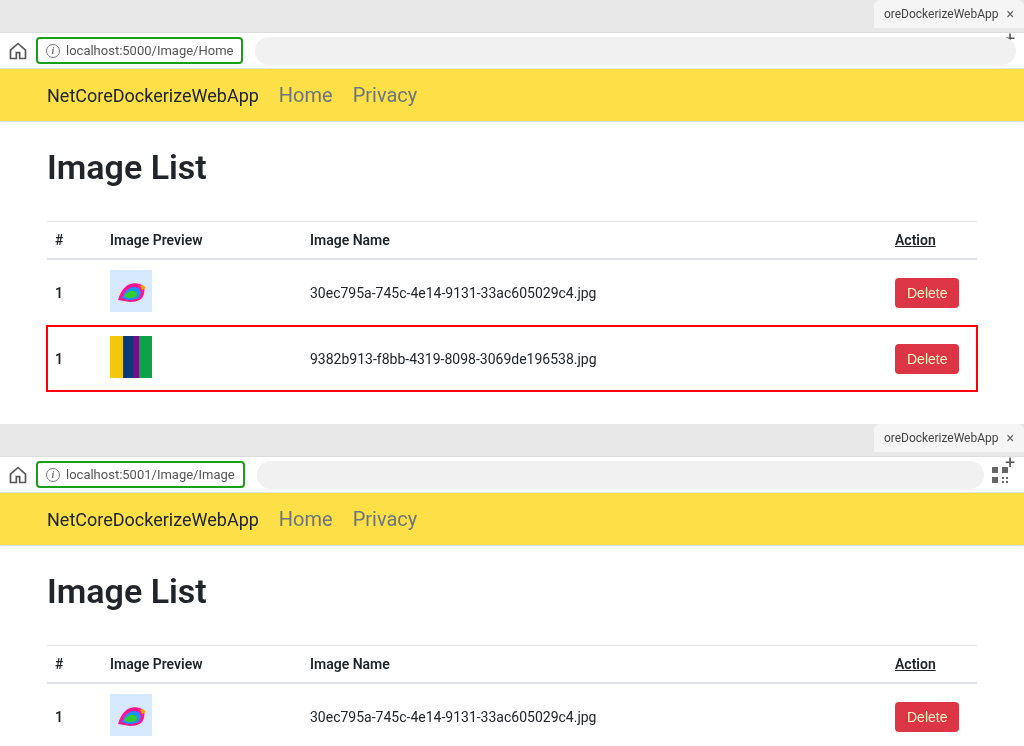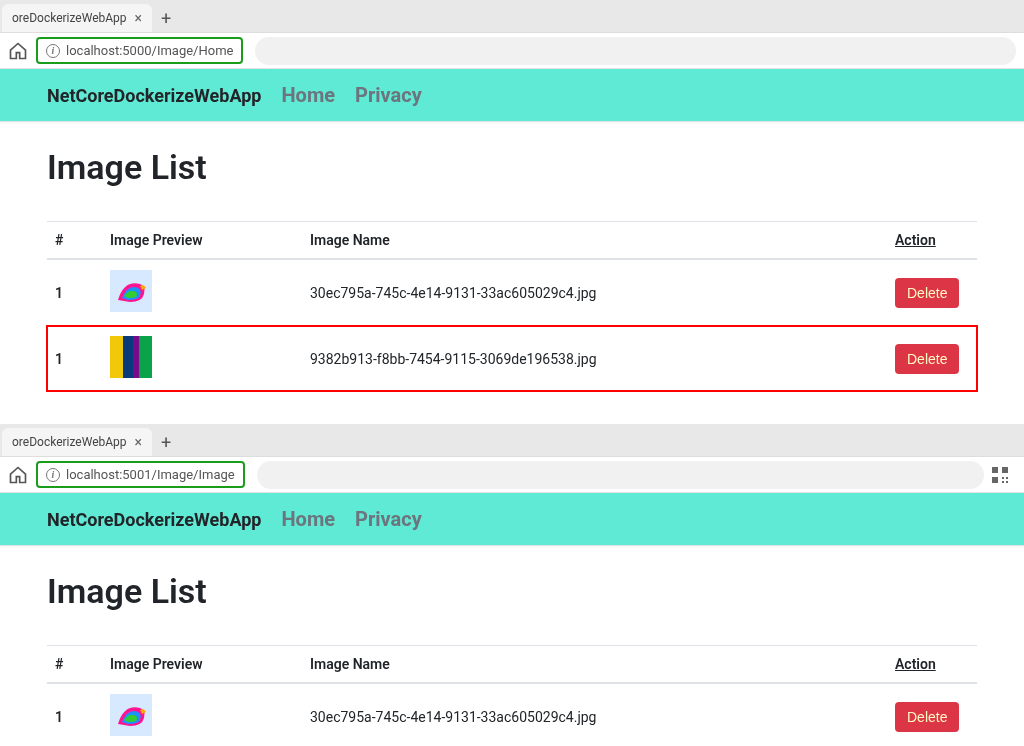--- a/index.html
+++ b/index.html
@@ -1,34 +1,34 @@
 <!DOCTYPE html>
 <html><head>
   <meta charset="utf-8">
   <style>
     * { margin: 0; padding: 0; box-sizing: border-box; }
     body { font-family: -apple-system, BlinkMacSystemFont, "Segoe UI", Roboto, sans-serif; font-size: 14px; color: #212529; background: #fff; }
     
     .browser-window { width: 1024px; }
     
-    .tab-bar { background: #e8e8e8; height: 32px; display: flex; align-items: flex-end; padding-left: 2px; }
+    .tab-bar { background: #e8e8e8; height: 32px; display: flex; align-items: flex-end; padding-left: 2px; flex-direction: column; }
     .tab { background: #f5f5f5; border-radius: 6px 6px 0 0; padding: 6px 10px; display: flex; align-items: center; gap: 8px; font-size: 12px; color: #444; height: 28px; }
     .tab-close { font-size: 14px; color: #666; cursor: pointer; }
     .new-tab { width: 28px; height: 28px; display: flex; align-items: center; justify-content: center; color: #555; font-size: 18px; cursor: pointer; }
     
     .address-bar { background: #fff; border-top: 1px solid #ddd; height: 36px; display: flex; align-items: center; padding: 0 8px; gap: 8px; }
     .home-icon { width: 20px; height: 20px; color: #555; }
     .url-box { flex: 0 0 auto; display: flex; align-items: center; gap: 6px; padding: 4px 8px; border-radius: 4px; font-size: 13px; color: #555; }
     .url-box-highlight { border: 2px solid #1a9e1a; }
     .info-icon { width: 14px; height: 14px; border: 1px solid #777; border-radius: 50%; display: inline-flex; align-items: center; justify-content: center; font-size: 10px; font-weight: bold; color: #777; font-family: Georgia, serif; font-style: italic; }
     .addr-spacer { flex: 1; background: #f1f1f1; height: 28px; border-radius: 14px; margin-left: 4px; }
     
     .divider-line { height: 1px; background: #e5e5e5; }
     
-    .navbar { background: #5eead4; padding: 14px 0; font-weight: bold; }
+    .navbar { background: #fde047; padding: 14px 0; }
     .navbar-inner { max-width: 960px; margin: 0 auto; padding: 0 15px; display: flex; align-items: center; gap: 20px; }
     .brand { font-size: 18px; color: #212529; }
     .nav-link { font-size: 20px; color: #6c757d; text-decoration: none; }
     
     .navbar-border { border-bottom: 1px solid #dee2e6; box-shadow: 0 1px 3px rgba(0,0,0,0.05); }
     
     .content { max-width: 960px; margin: 3px auto; padding: 22px 15px 30px; }
     .page-title { font-size: 34px; font-weight: 600; margin-bottom: 34px; }
     
     .table { width: 100%; border-collapse: collapse; }
@@ -100,21 +100,21 @@
                     <path d="M12 28 Q18 14 28 18 Q32 20 30 26 Q28 30 18 30 Z" fill="#1e90ff"></path>
                     <path d="M14 26 Q20 18 26 22 Q28 24 26 27 Q24 28 18 28 Z" fill="#32cd32"></path>
                     <path d="M30 16 Q34 14 36 18 L32 20 Z" fill="#ffa500"></path>
                   </svg></span></td>
               <td>30ec795a-745c-4e14-9131-33ac605029c4.jpg</td>
               <td class="col-action"><button class="btn-delete">Delete</button></td>
             </tr>
             <tr class="row-highlight">
               <td class="col-num">1</td>
               <td class="col-preview"><span class="thumb alt"></span></td>
-              <td>9382b913-f8bb-7454-9115-3069de196538.jpg</td>
+              <td>9382b913-f8bb-4319-8098-3069de196538.jpg</td>
               <td class="col-action"><button class="btn-delete">Delete</button></td>
             </tr>
           </tbody>
         </table>
       </div>
     </div>
     <div class="browser-window">
       <div class="tab-bar">
         <div class="tab">
           <span>oreDockerizeWebApp</span>

